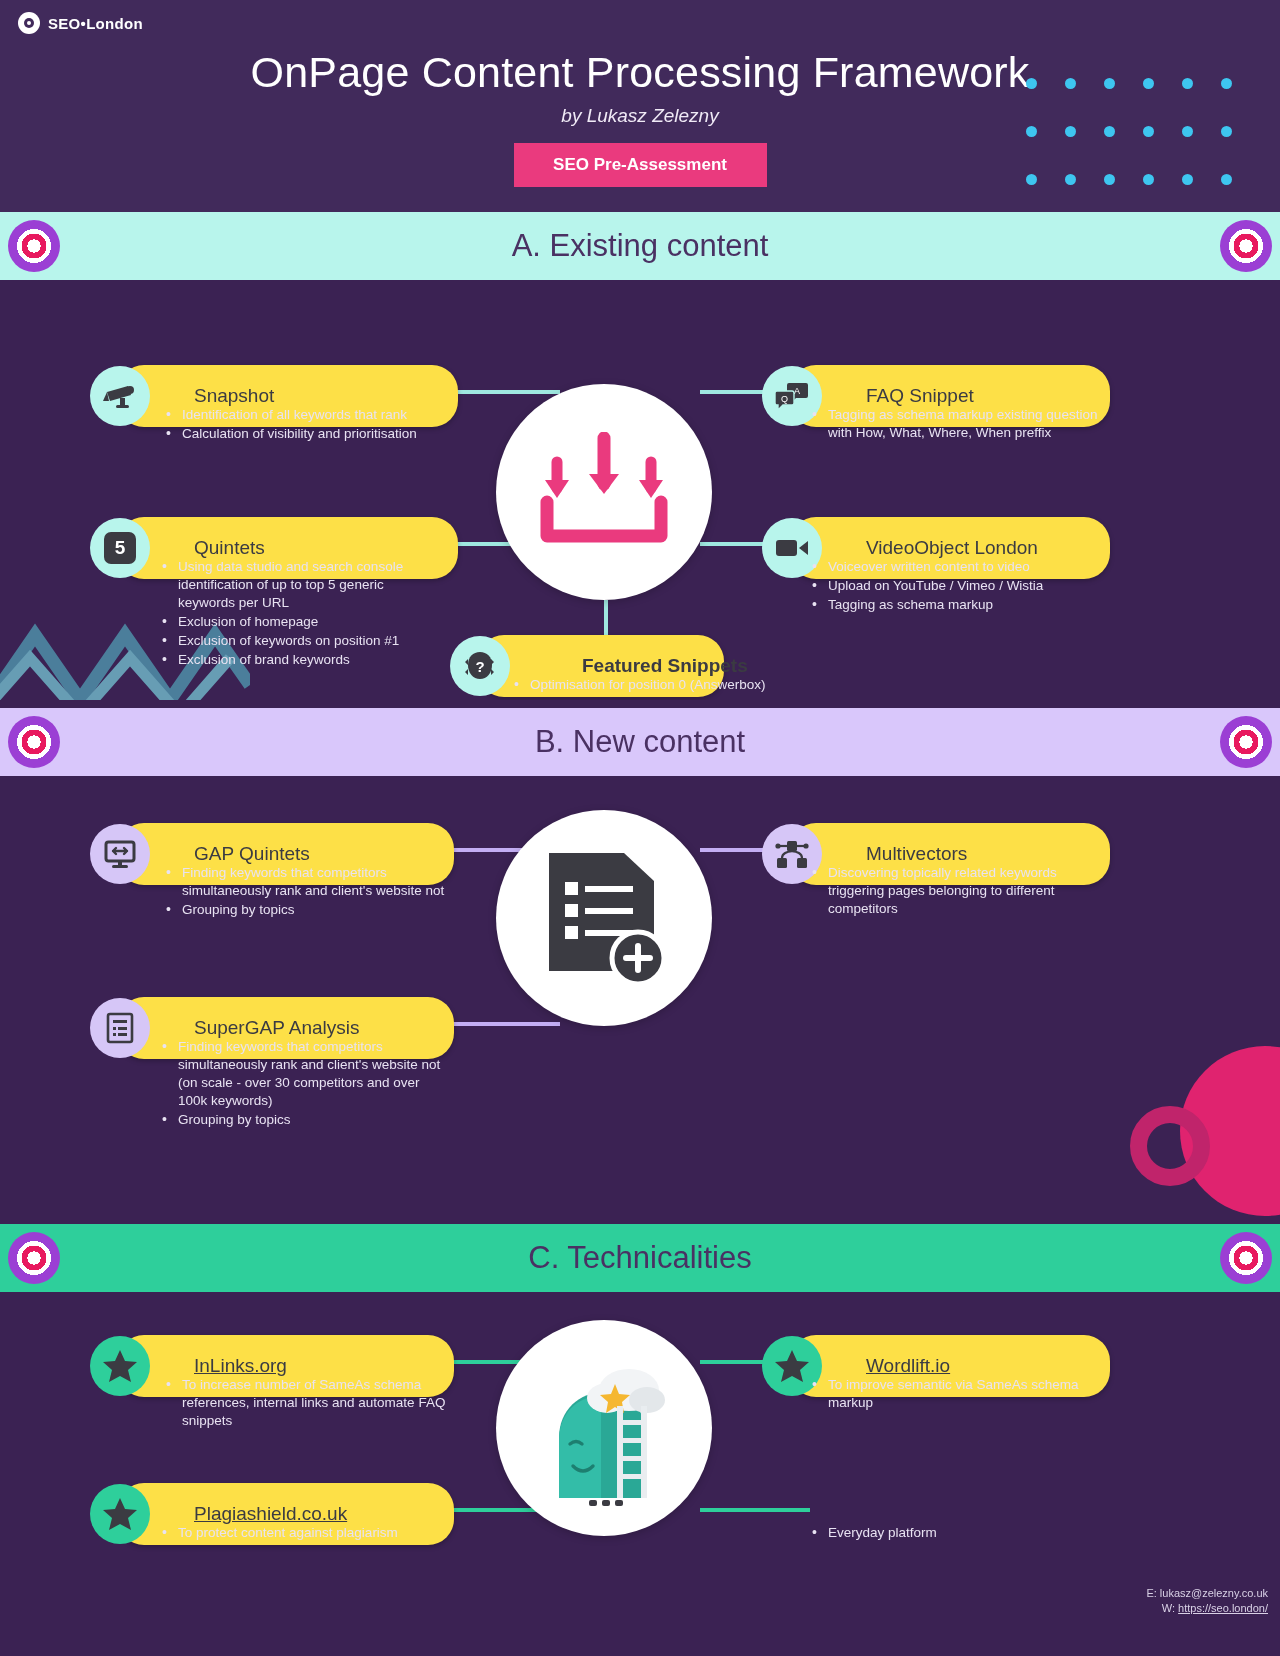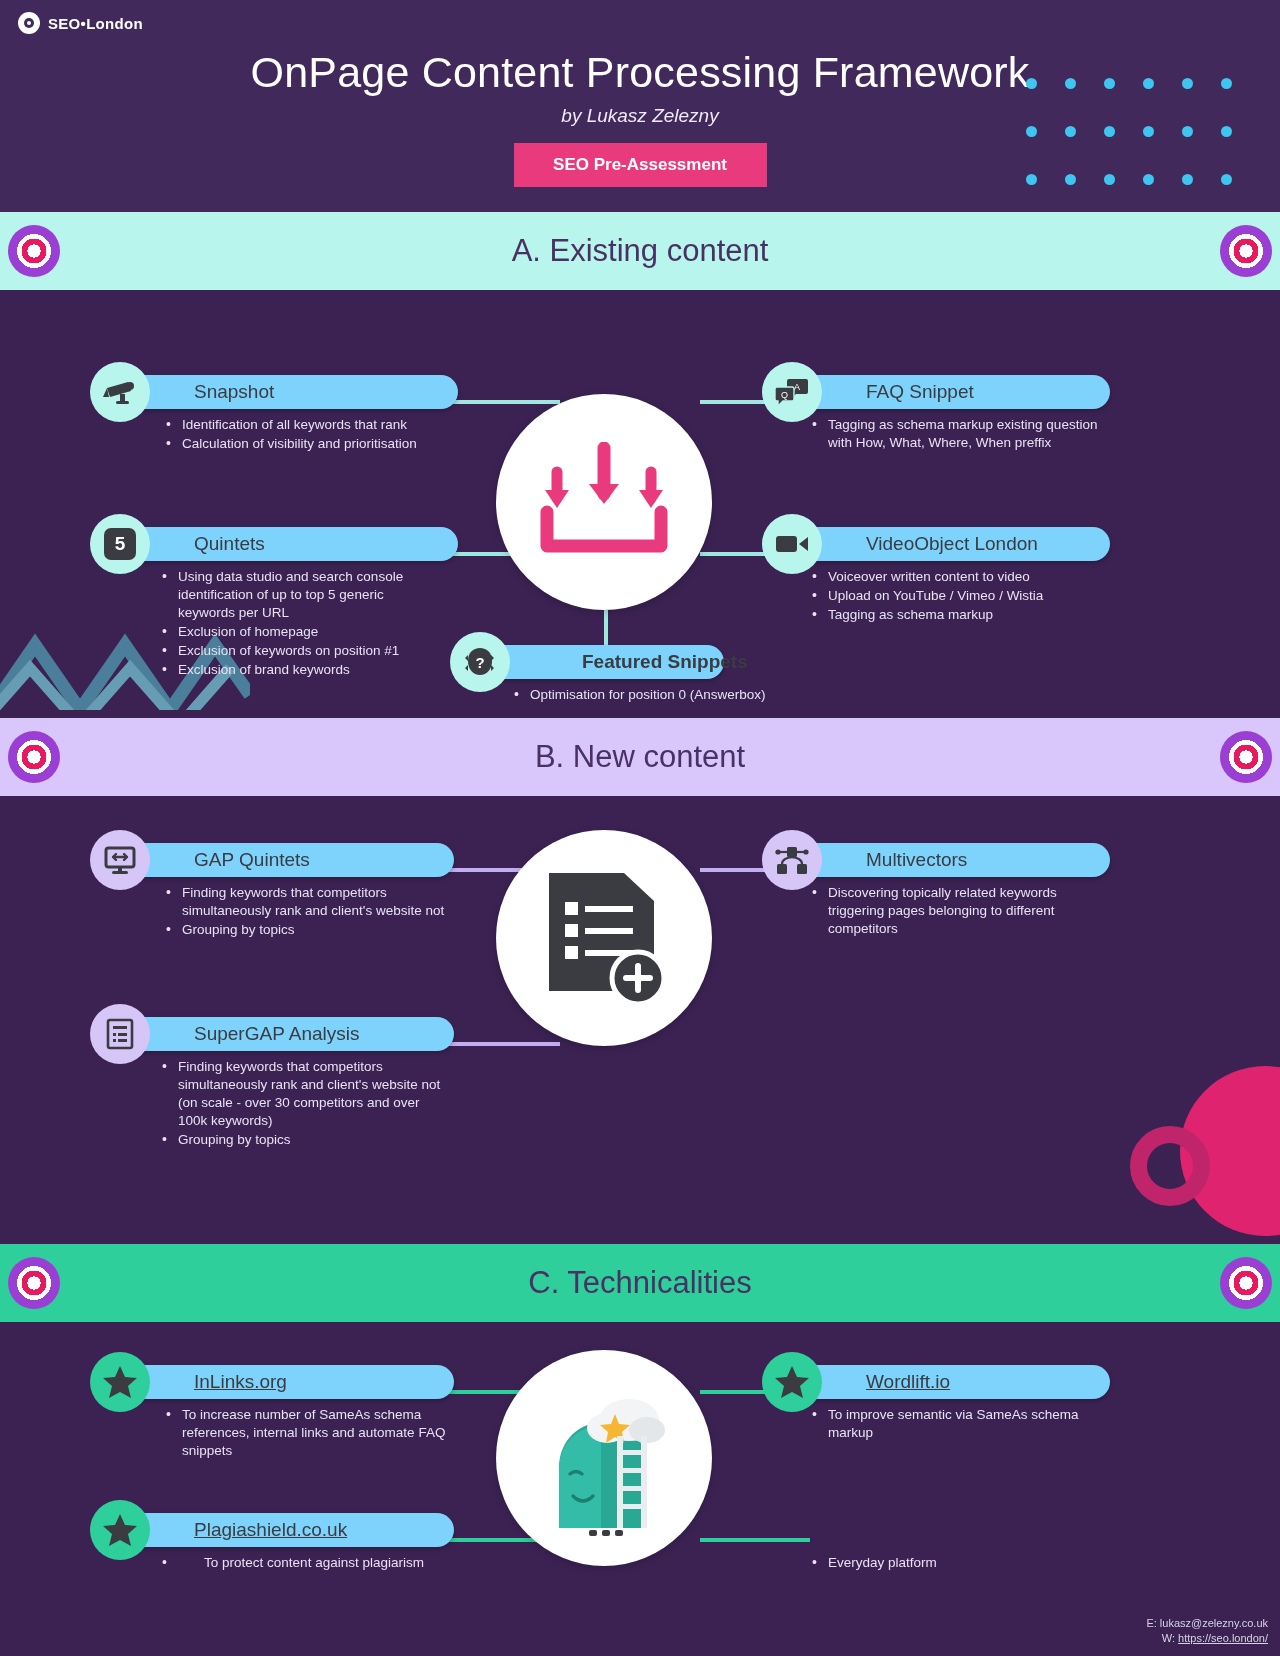--- a/index.html
+++ b/index.html
@@ -20,41 +20,41 @@
   .logo-mark::before{ content:""; position:absolute; left:9px; top:9px; width:4px;height:4px;border-radius:50%;background:#ffffff; z-index:2;}
   .logo-text { color:#fff; font-weight:bold; font-size:15px; letter-spacing:.3px; }
   .title { text-align:center; color:#ffffff; font-size:43px; font-weight:300; padding-top:48px; letter-spacing:.2px; }
   .byline { text-align:center; color:#f0eaf6; font-style:italic; font-size:19px; margin-top:8px; font-weight:300;}
   .pill { display:block; margin:16px auto 0; width:253px; height:44px; background:#ea3a7e;
           color:#fff; font-weight:bold; font-size:17px; line-height:44px; text-align:center; border:none; cursor:pointer;}
   .dots { position:absolute; right:20px; top:78px; display:grid; grid-template-columns:repeat(6,39px); grid-template-rows:repeat(3,48px); }
   .dot { width:11px; height:11px; border-radius:50%; background:#3ec6f0; }
 
   
-  .banner { position:relative; height:78px; display:flex; align-items:center; justify-content:center; }
+  .banner { position:relative; height:68px; display:flex; align-items:center; justify-content:center; }
   .banner h2 { font-size:31px; font-weight:500; color:#4a3163; }
   .banner-a { background:#b8f5ec; }
   .banner-b { background:#d9c7fb;margin-top:8px; }
   .banner-c { background:#2ecf9b; }
   .disc { position:absolute; top:50%; transform:translateY(-50%); width:52px; height:52px; border-radius:50%;
           background:radial-gradient(circle at 50% 50%, #ffffff 0 18%, #e8195f 18% 34%, #ffffff 34% 46%, #9b3fd4 46% 72%, #5a32c0 72% 100%); }
   .disc.left { left:8px; } .disc.right { right:8px; }
 
   
   .section { position:relative; background:#3b2253; overflow:hidden; }
   .sec-a { height:420px; }
   .sec-b { height:448px; }
   .sec-c { height:330px; }
 
   .zig { position:absolute; left:-10px; bottom:-10px; opacity:.85; }
   .circ-deco { position:absolute; border-radius:50%; }
 
   
-  .card { position:absolute; display:flex; align-items:center; height:34px;
-          background:#7dd3fc; border-radius:26px; box-shadow:0 2px 5px rgba(0,0,0,.25); }
+  .card { position:absolute; display:flex; align-items:center; height:62px;
+          background:#fde047; border-radius:26px; box-shadow:0 2px 5px rgba(0,0,0,.25); }
   .card-title { font-size:19px; color:#3b3b42; font-weight:500; margin-left:76px; white-space:nowrap;}
   .card-title.link { text-decoration:underline; }
   .badge { position:absolute; left:-28px; top:50%; transform:translateY(-50%);
            width:60px; height:60px; border-radius:50%; display:flex; align-items:center; justify-content:center; }
   .badge.teal { background:#b8f5ec; }
   .badge.lilac { background:#d6c6f7; }
   .badge.green { background:#2ecf9b; }
 
   .bullets { position:absolute; list-style:none; }
   .bullets li { color:#e8e2f2; font-size:13.5px; line-height:18px; position:relative; padding-left:18px; margin-bottom:1px; }
@@ -346,21 +346,21 @@
     </ul>
 
     <div class="card" style="left:118px; top:191px; width:336px;">
       <span class="badge green">
         <svg width="36" height="36" viewBox="0 0 36 36">
             <path d="M18 2 L23 13 L35 14 L26 22 L29 34 L18 28 L7 34 L10 22 L1 14 L13 13 Z" fill="#3b3b42"></path>
           </svg>
       </span>
       <span class="card-title link">Plagiashield.co.uk</span>
     </div>
-    <ul class="bullets" style="left:160px; top:232px; width:290px;text-align:center;">
+    <ul class="bullets" style="left:160px; top:232px; width:290px;">
       <li>To protect content against plagiarism</li>
     </ul>
 
     <div class="card" style="left:790px; top:43px; width:320px;">
       <span class="badge green">
         <svg width="36" height="36" viewBox="0 0 36 36">
             <path d="M18 2 L23 13 L35 14 L26 22 L29 34 L18 28 L7 34 L10 22 L1 14 L13 13 Z" fill="#3b3b42"></path>
           </svg>
       </span>
       <span class="card-title link">Wordlift.io</span>

